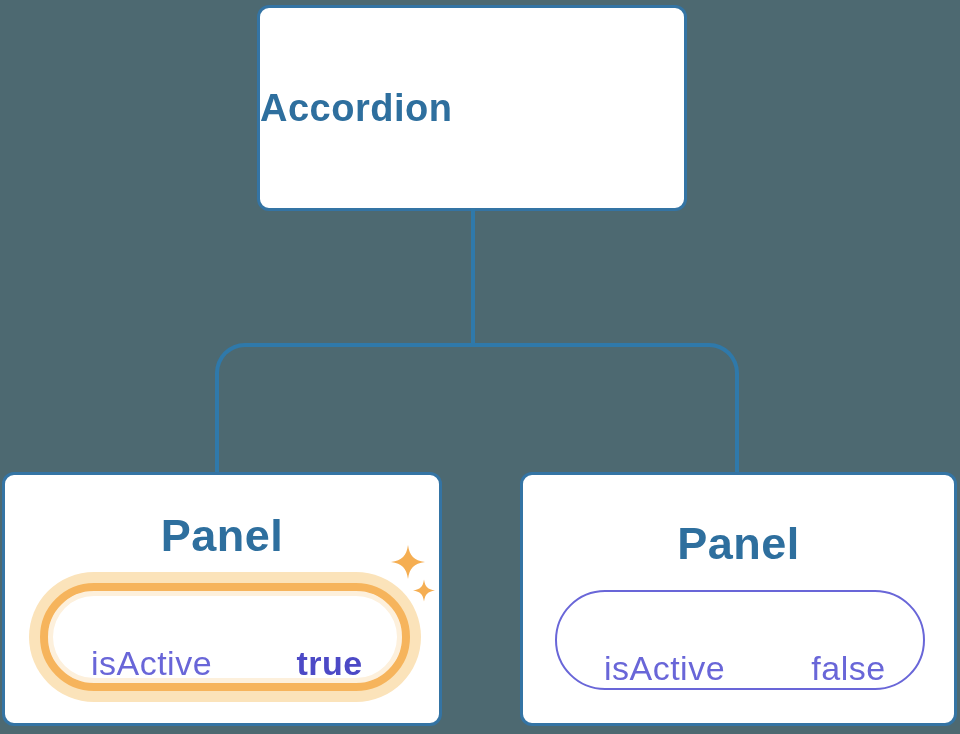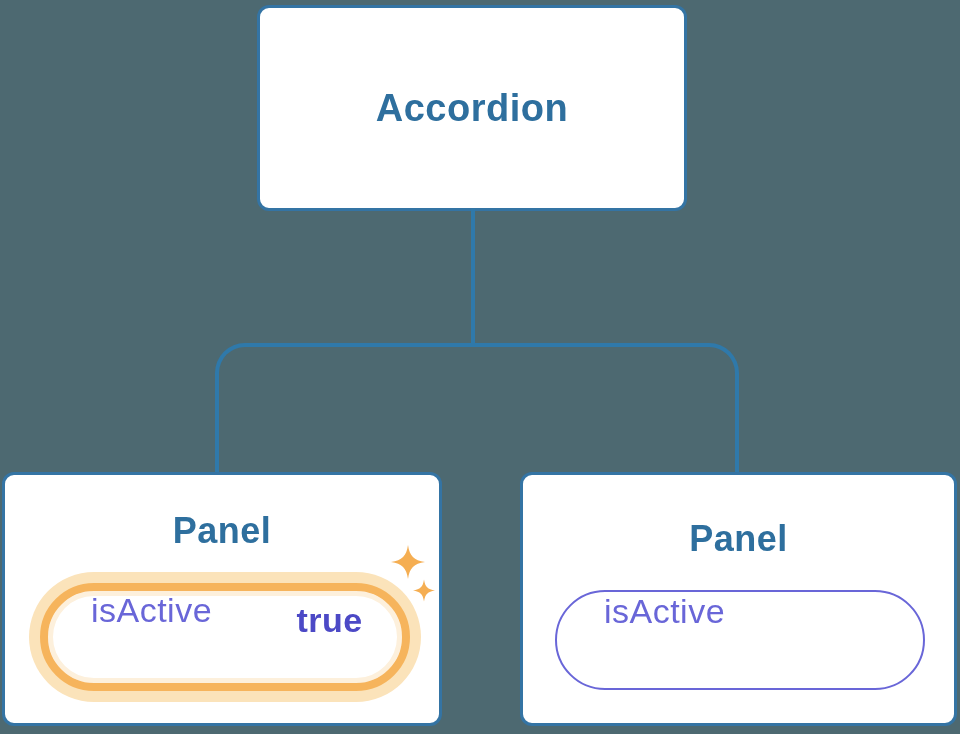--- a/index.html
+++ b/index.html
@@ -24,21 +24,21 @@
   .stage { position: relative; width: 960px; height: 734px; }
 
   .node {
     position: absolute;
     background: #ffffff;
     border: 3px solid var(--node-border);
     border-radius: 12px;
   }
   .accordion {
     left: 257px; top: 5px; width: 430px; height: 206px;
-    display: flex; align-items: center; justify-content: center;
+    display: flex; align-items: center; 
     font-size: 38px; font-weight: 600; letter-spacing: 0.5px;
     color: var(--node-text);
   }
 
   .stem {
     position: absolute; left: 471px; top: 209px;
     width: 4px; height: 138px;
     background: var(--connector);
   }
   .branch {
@@ -48,29 +48,29 @@
     border-bottom: none;
     border-radius: 30px 30px 0 0;
   }
 
   .panel { top: 472px; width: 440px; height: 254px; }
   .panel-left  { left: 2px; }
   .panel-right { left: 520px; width: 437px; }
 
   .panel-title {
     position: absolute; left: 0; right: 0; text-align: center;
-    font-size: 36px; font-weight: 600; letter-spacing: 0.5px;
+    font-size: 45px; font-weight: 600; letter-spacing: 0.5px;
     color: var(--node-text); line-height: 1.1;
   }
   .panel-left  .panel-title { top: 36px; }
   .panel-right .panel-title { top: 44px; }
 
   .pill {
     position: absolute; background: #ffffff;
-    display: flex; align-items: flex-start; overflow: hidden;
+    display: flex; align-items: flex-end; overflow: hidden;
   }
   .pill .cell {
     display: flex; align-items: center; justify-content: center;
     font-size: 34px; color: var(--state-text); letter-spacing: 0.5px;
   }
   .pill .cell.key   { width: 207px; }
   .pill .cell.value { flex: 1; margin-top: 10px; }
   .pill .divider { width: 2px; }
 
   .pill-active {
@@ -122,16 +122,17 @@
       <path fill="currentColor" d="M50 0 C55 33 67 45 100 50 C67 55 55 67 50 100 C45 67 33 55 0 50 C33 45 45 33 50 0 Z"></path>
     </svg>
   </div>
 
   <div class="node panel panel-right">
     <div class="panel-title">Panel</div>
 
     <div class="pill pill-inactive">
       <span class="cell key">isActive</span>
       <span class="divider"></span>
+      <span class="cell value">false</span>
     </div>
   </div>
 
 </div>
 
 </body></html>

